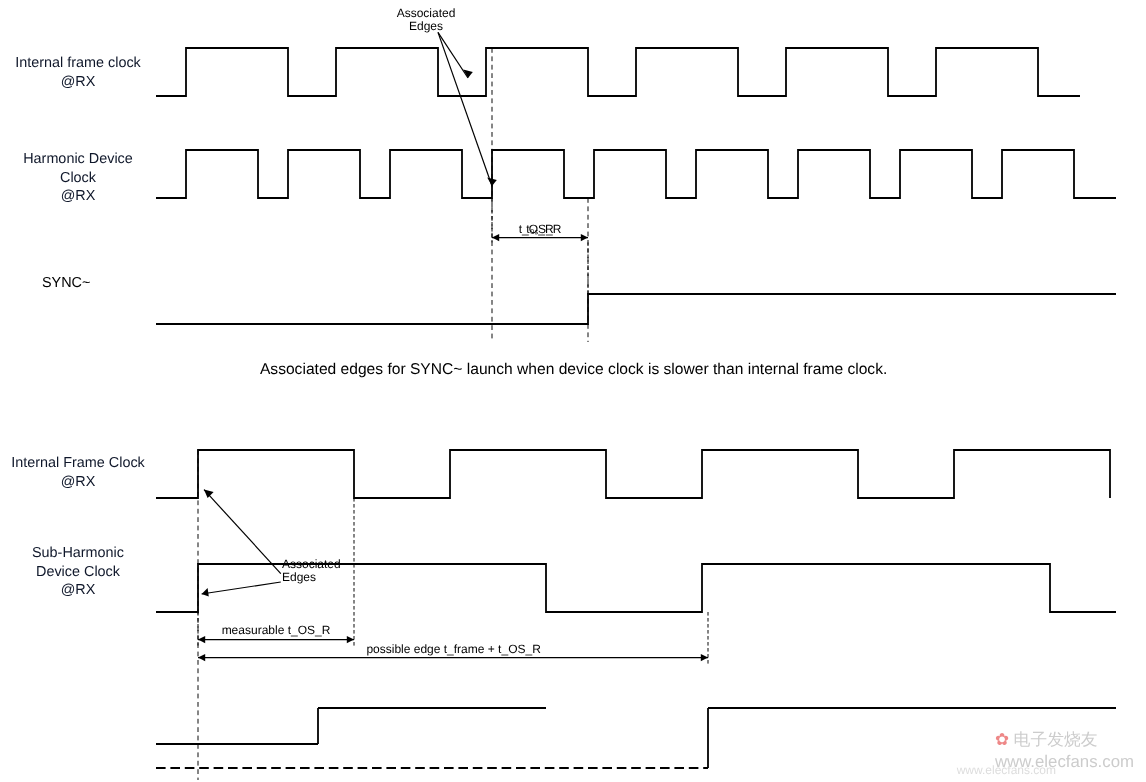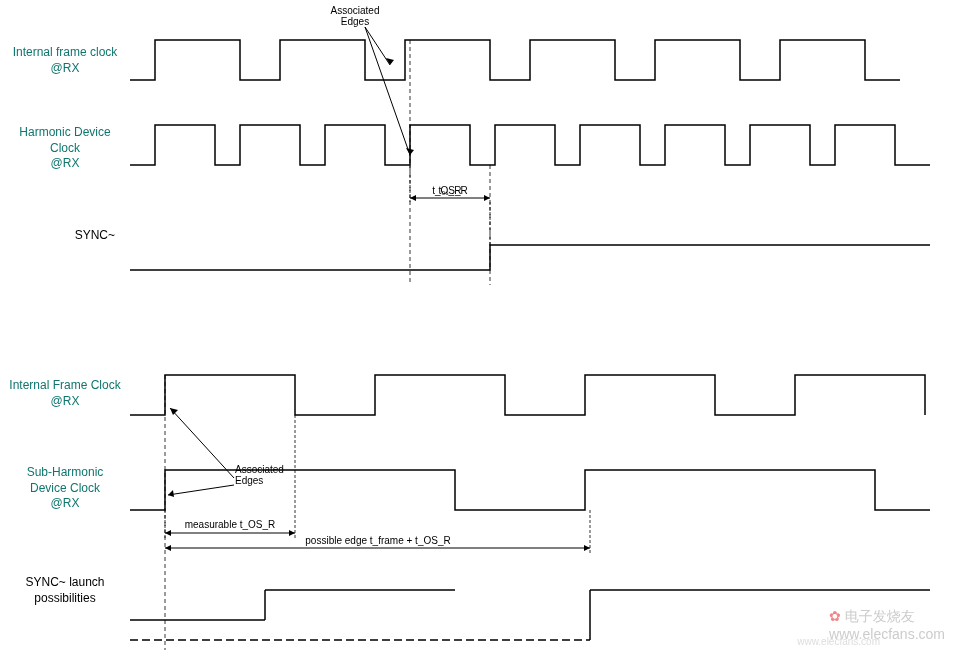--- a/index.html
+++ b/index.html
@@ -24,21 +24,21 @@
       position: absolute;
       top: 0;
       left: 0;
       width: 955px;
       height: 652px;
     }
 
     .label {
       position: absolute;
       font-size: 12px;
-      color: #0f766e;
+      color: #0f172a;
       line-height: 1.3;
       text-align: center;
     }
 
     .middle-text {
       position: absolute;
       font-size: 13px;
       color: #000;
       text-align: center;
       width: 700px;
@@ -56,34 +56,34 @@
 <body>
 
 <div class="diagram-container">
 
   <div class="label" style="left:5px; top:45px; width:120px; text-align:center;">
     Internal frame clock<br>@RX
   </div>
   <div class="label" style="left:5px; top:125px; width:120px; ">
     Harmonic Device Clock<br>@RX
   </div>
-  <div class="label" style="left:35px; top:228px; width:80px; text-align:right; color:#000;">
+  <div class="label" style="left:35px; top:228px; width:80px; text-align:left; color:#000;">
     SYNC~
   </div>
 
   <div class="label" style="left:5px; top:378px; width:120px; text-align:center;">
     Internal Frame Clock<br>@RX
   </div>
-  <div class="label" style="left:5px; top:453px; width:120px; text-align:center;margin-top:12px;">
+  <div class="label" style="left:5px; top:453px; width:120px; text-align:center;">
     Sub-Harmonic<br>Device Clock<br>@RX
   </div>
-  <div class="label" style="left:5px; top:575px; width:120px; text-align:center; color:#000;">
-    SYNC~ launch<br>possibilities
+
+  <div class="middle-text" style="top:300px; left:128px;">
+    Associated edges for SYNC~ launch when device clock is slower than internal frame clock.
   </div>
-
 
   <div class="watermark">
     <span style="color:#e88;">✿</span> 电子发烧友<br>www.elecfans.com
   </div>
 
   <svg viewBox="0 0 955 652">
 
     <polyline points="
       130,80
       155,80 155,40 240,40 240,80

